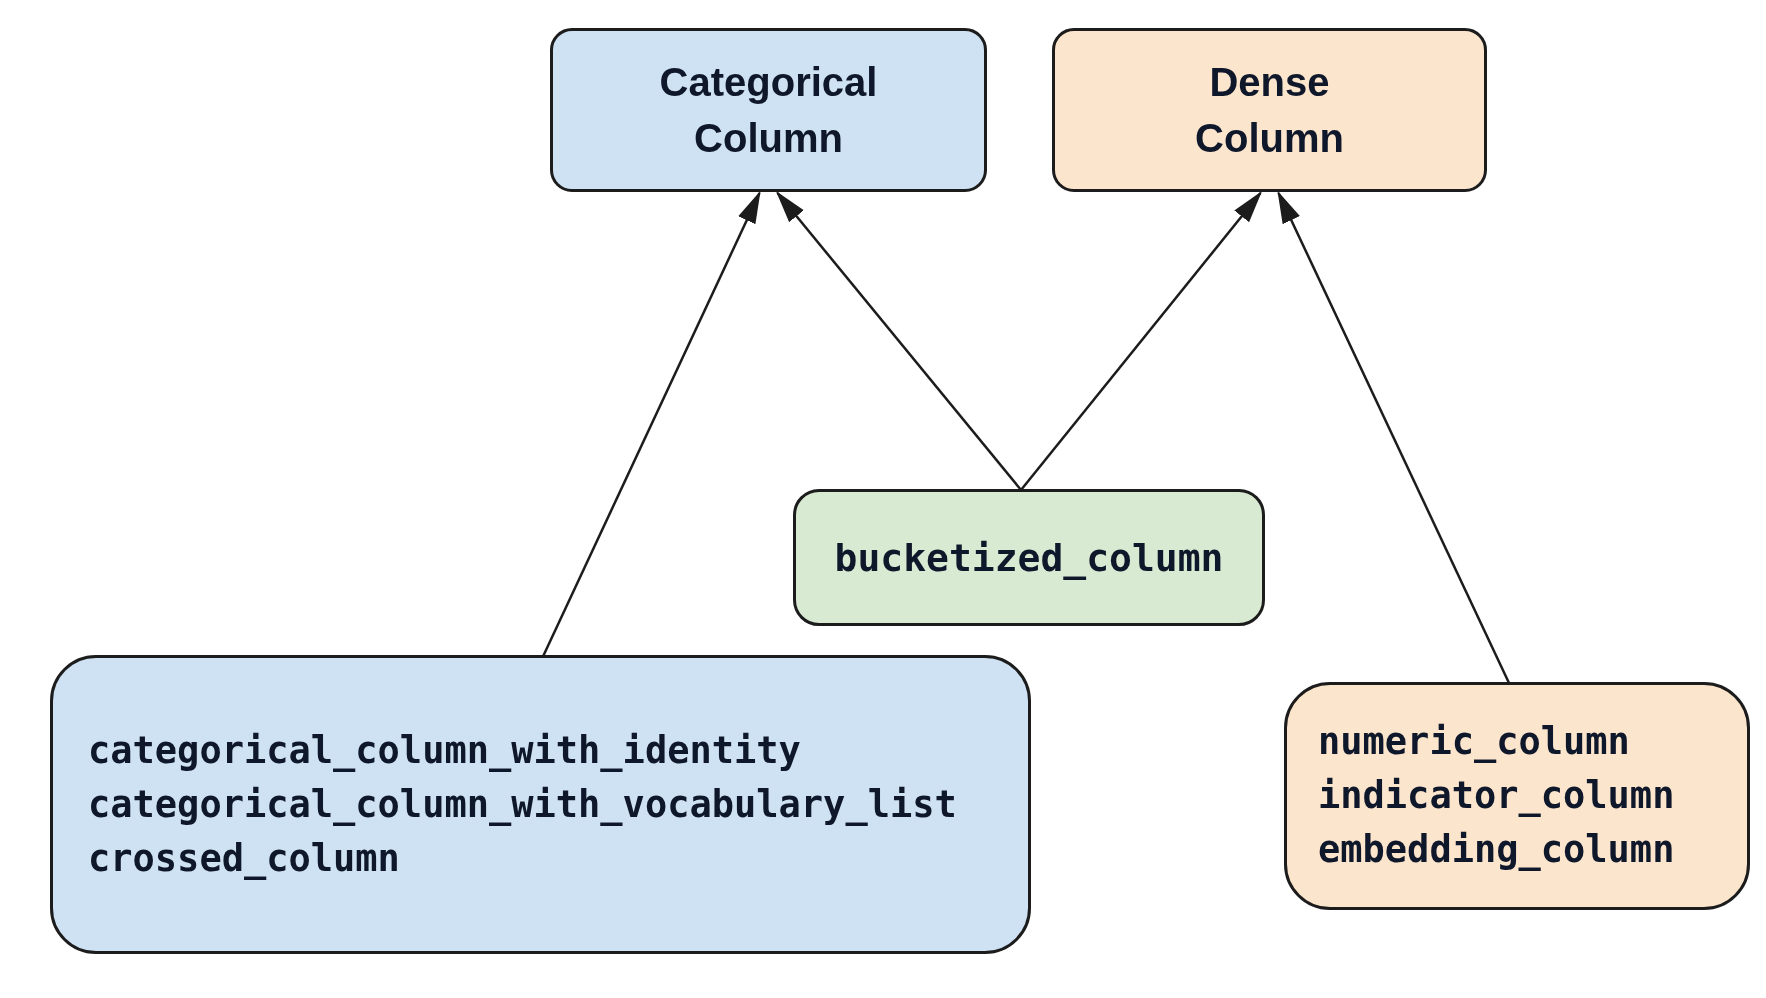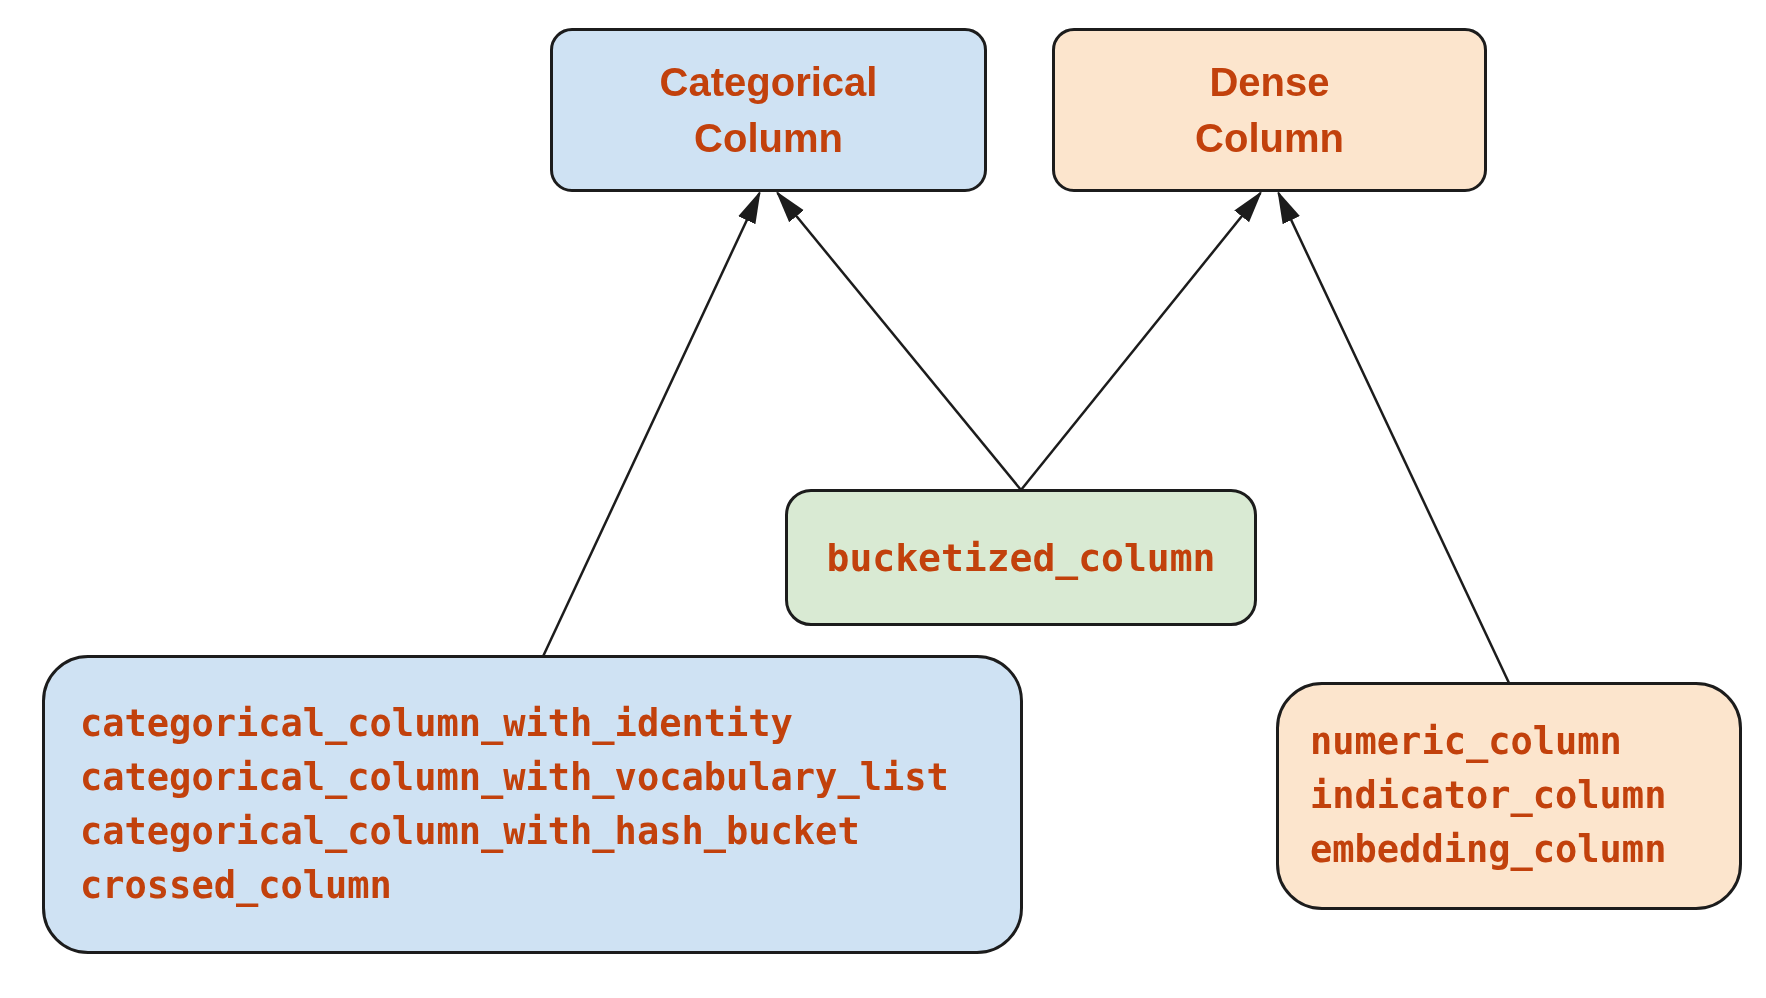--- a/index.html
+++ b/index.html
@@ -6,21 +6,21 @@
     margin: 0;
     padding: 0;
     background: #ffffff;
   }
   .canvas {
     position: relative;
     width: 1766px;
     height: 998px;
     background: #ffffff;
     font-family: "Liberation Sans", sans-serif;
-    color: #c2410c;
+    color: #0f172a;
     overflow: hidden;
   }
   #edges-svg {
     position: absolute;
     left: 0;
     top: 0;
     z-index: 1;
   }
   .node {
     position: absolute;
@@ -35,20 +35,21 @@
     border-radius: 22px;
     font-weight: bold;
     font-size: 40px;
     line-height: 56px;
     text-align: center;
     flex-direction: column;
   }
   .code {
     font-family: "DejaVu Sans Mono", "Liberation Mono", monospace;
     font-weight: bold;
+    margin-left: 8px;
   }
   .single-node {
     border-radius: 26px;
     font-size: 38px;
   }
   .list-node {
     border-radius: 46px;
     font-size: 37px;
     line-height: 54px;
     justify-content: flex-start;
@@ -92,21 +93,20 @@
     </div>
 
   <div class="node single-node code" id="bucketized-column" style="background-color: rgb(217, 234, 211);">
     <span>bucketized_column</span>
   </div>
 
   <div class="node list-node code" id="categorical-functions" style="background-color: rgb(207, 226, 243);">
     <div class="list-inner">
         <div>categorical_column_with_identity</div>
         <div>categorical_column_with_vocabulary_list</div>
-        <div>categorical_column_with_hash_bucket</div>
         <div>crossed_column</div>
       </div>
   </div>
 
   <div class="node list-node code" id="dense-functions" style="background-color: rgb(252, 229, 205);">
     <div class="list-inner">
         <div>numeric_column</div>
         <div>indicator_column</div>
         <div>embedding_column</div>
       </div>

